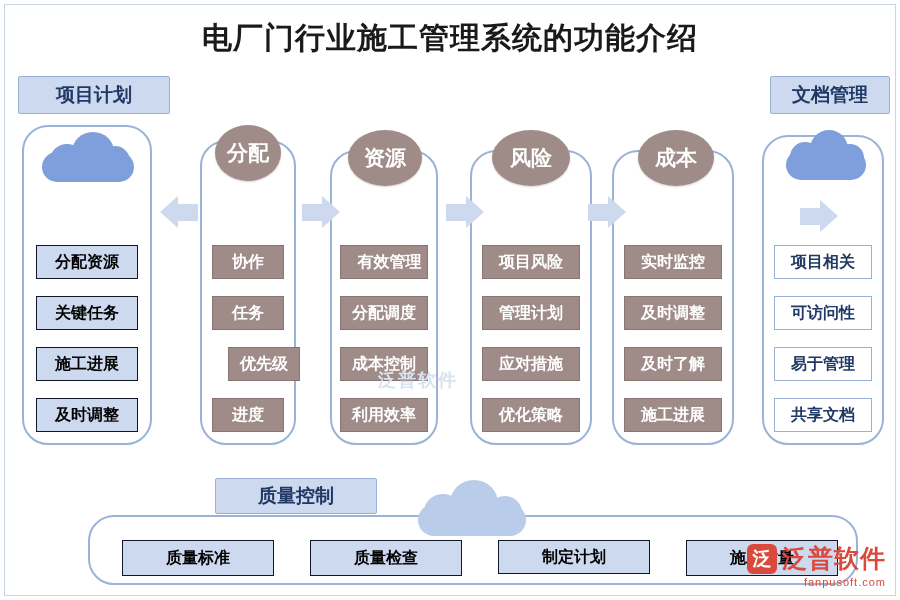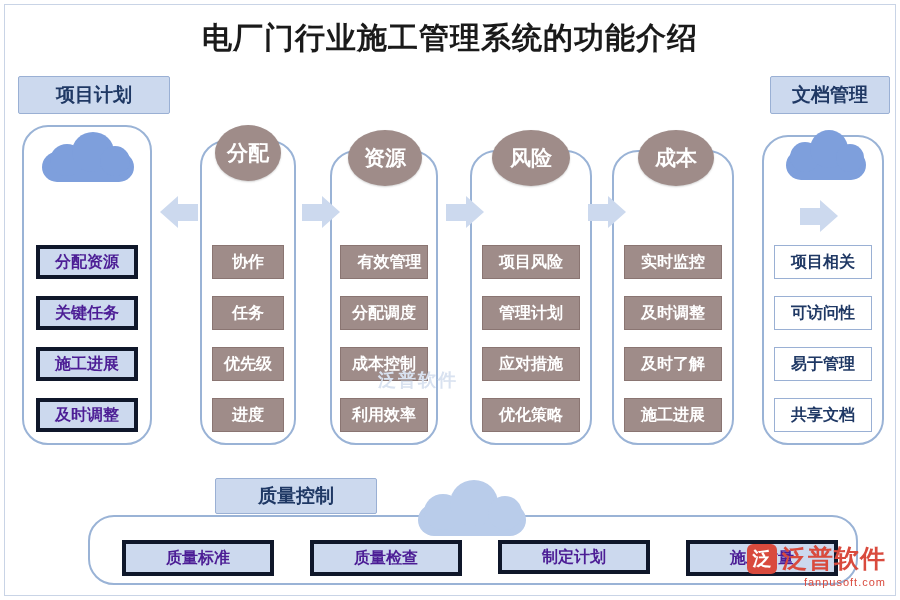--- a/index.html
+++ b/index.html
@@ -81,21 +81,21 @@
   #badge-cost  { left:638px; top:130px; width:76px; height:56px; }
 
   
   .item {
     position:absolute;
     display:flex; align-items:center; justify-content:center;
     font-size:16px; font-weight:bold;
     box-sizing:border-box;
   }
   .item.blue {
-    background:#ccd9ee; border:4px solid #0f172a; color:#4c1d95;
+    background:#ccd9ee; border:1px solid #0f172a; color:#000000;
   }
   .item.brown {
     background:#9f8c89; border:1px solid #8a7572; color:#ffffff;
   }
   .item.white {
     background:#ffffff; border:1px solid #9ab0d4; color:#1f3864;
   }
   .arrow-left {
     position:absolute;
   }
@@ -197,21 +197,21 @@
     <div class="head"></div>
 </div>
 
 <div class="item blue" style="left:36px;top:245px;width:102px;height:34px;">分配资源</div>
 <div class="item blue" style="left:36px;top:296px;width:102px;height:34px;">关键任务</div>
 <div class="item blue" style="left:36px;top:347px;width:102px;height:34px;">施工进展</div>
 <div class="item blue" style="left:36px;top:398px;width:102px;height:34px;">及时调整</div>
 
 <div class="item brown" style="left:212px;top:245px;width:72px;height:34px;">协作</div>
 <div class="item brown" style="left:212px;top:296px;width:72px;height:34px;">任务</div>
-<div class="item brown" style="left:212px;top:347px;width:72px;height:34px;">优先级</div>
+<div class="item brown" style="left:228px;top:347px;width:72px;height:34px;">优先级</div>
 <div class="item brown" style="left:212px;top:398px;width:72px;height:34px;text-align:center;">进度</div>
 
 <div class="item brown" style="left:340px;top:245px;width:88px;height:34px;padding-left:11px;">有效管理</div>
 <div class="item brown" style="left:340px;top:296px;width:88px;height:34px;">分配调度</div>
 <div class="item brown" style="left:340px;top:347px;width:88px;height:34px;">成本控制</div>
 <div class="item brown" style="left:340px;top:398px;width:88px;height:34px;">利用效率</div>
 
 <div class="item brown" style="left:482px;top:245px;width:98px;height:34px;">项目风险</div>
 <div class="item brown" style="left:482px;top:296px;width:98px;height:34px;">管理计划</div>
 <div class="item brown" style="left:482px;top:347px;width:98px;height:34px;">应对措施</div>

